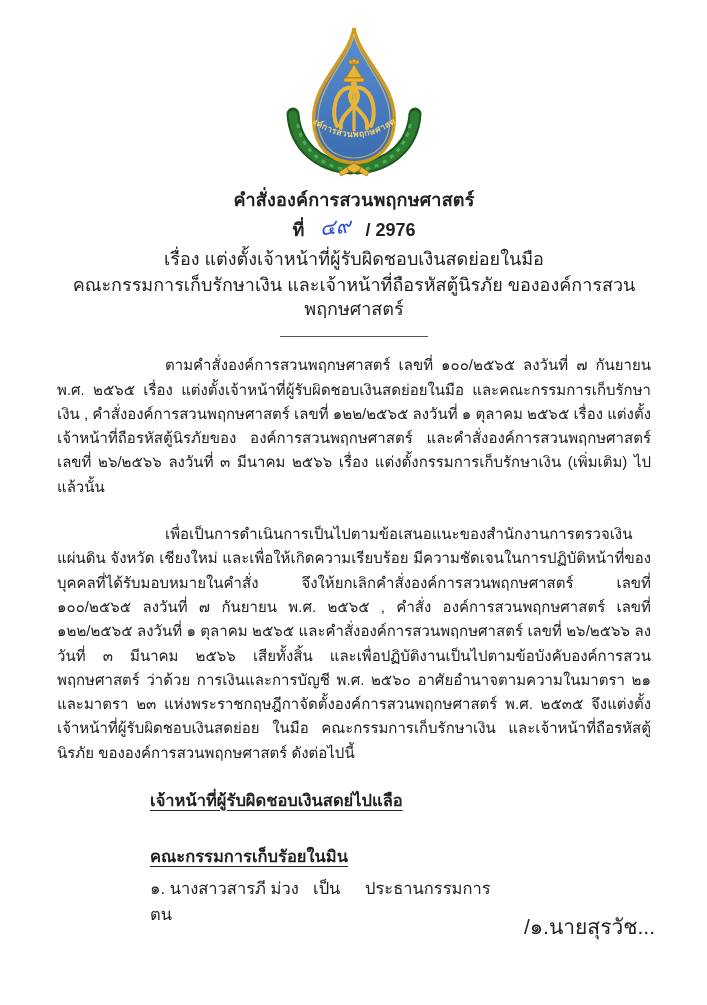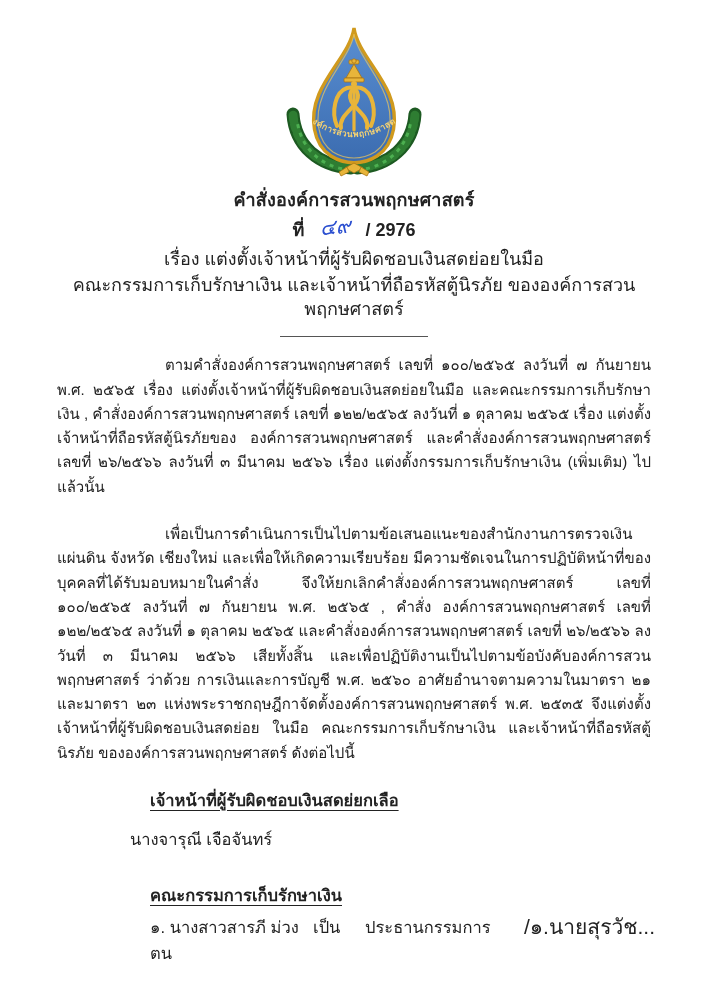--- a/index.html
+++ b/index.html
@@ -167,24 +167,23 @@
         <span>ที่</span><span class="handwritten">๔๙</span><span>/ 2976</span>
       </div>
       <div class="doc-subject">เรื่อง  แต่งตั้งเจ้าหน้าที่ผู้รับผิดชอบเงินสดย่อยในมือ</div>
       <div class="doc-subject2">คณะกรรมการเก็บรักษาเงิน และเจ้าหน้าที่ถือรหัสตู้นิรภัย ขององค์การสวนพฤกษศาสตร์</div>
       <hr class="header-rule">
     </div>
 
     <p class="para para-1">ตามคำสั่งองค์การสวนพฤกษศาสตร์ เลขที่ ๑๐๐/๒๕๖๕  ลงวันที่ ๗ กันยายน พ.ศ. ๒๕๖๕ เรื่อง แต่งตั้งเจ้าหน้าที่ผู้รับผิดชอบเงินสดย่อยในมือ และคณะกรรมการเก็บรักษาเงิน , คำสั่งองค์การสวนพฤกษศาสตร์ เลขที่ ๑๒๒/๒๕๖๕ ลงวันที่ ๑ ตุลาคม ๒๕๖๕ เรื่อง แต่งตั้งเจ้าหน้าที่ถือรหัสตู้นิรภัยของ องค์การสวนพฤกษศาสตร์  และคำสั่งองค์การสวนพฤกษศาสตร์ เลขที่ ๒๖/๒๕๖๖ ลงวันที่ ๓ มีนาคม ๒๕๖๖ เรื่อง แต่งตั้งกรรมการเก็บรักษาเงิน (เพิ่มเติม)  ไปแล้วนั้น</p>
     <p class="para para-2">เพื่อเป็นการดำเนินการเป็นไปตามข้อเสนอแนะของสำนักงานการตรวจเงินแผ่นดิน จังหวัด เชียงใหม่ และเพื่อให้เกิดความเรียบร้อย มีความชัดเจนในการปฏิบัติหน้าที่ของบุคคลที่ได้รับมอบหมายในคำสั่ง จึงให้ยกเลิกคำสั่งองค์การสวนพฤกษศาสตร์ เลขที่ ๑๐๐/๒๕๖๕  ลงวันที่ ๗ กันยายน พ.ศ. ๒๕๖๕ , คำสั่ง องค์การสวนพฤกษศาสตร์ เลขที่ ๑๒๒/๒๕๖๕ ลงวันที่ ๑ ตุลาคม ๒๕๖๕ และคำสั่งองค์การสวนพฤกษศาสตร์ เลขที่ ๒๖/๒๕๖๖ ลงวันที่ ๓ มีนาคม ๒๕๖๖  เสียทั้งสิ้น และเพื่อปฏิบัติงานเป็นไปตามข้อบังคับองค์การสวน พฤกษศาสตร์ ว่าด้วย การเงินและการบัญชี พ.ศ. ๒๕๖๐ อาศัยอำนาจตามความในมาตรา ๒๑ และมาตรา ๒๓ แห่งพระราชกฤษฎีกาจัดตั้งองค์การสวนพฤกษศาสตร์ พ.ศ. ๒๕๓๕ จึงแต่งตั้งเจ้าหน้าที่ผู้รับผิดชอบเงินสดย่อย ในมือ คณะกรรมการเก็บรักษาเงิน และเจ้าหน้าที่ถือรหัสตู้นิรภัย ขององค์การสวนพฤกษศาสตร์ ดังต่อไปนี้</p>
 
-    <div class="section-heading">เจ้าหน้าที่ผู้รับผิดชอบเงินสดย่ยกเลือ</div>
-    <div class="officer-name">นางจารุณี  เจือจันทร์</div>
+    <div class="section-heading">เจ้าหน้าที่ผู้รับผิดชอบเงินสดย่ไปแลือ</div>
 
-    <div class="section-heading committee-heading">คณะกรรมการเก็บรักษาเงิน</div>
+    <div class="section-heading committee-heading">คณะกรรมการเก็บรัอยในมิน</div>
 
     <div class="member-list">
       <div class="member-row">
         <span>๑. นางสาวสารภี  ม่วงตน</span>
         <span>เป็น</span>
         <span>ประธานกรรมการ</span>
       </div>
 
     </div>
 

